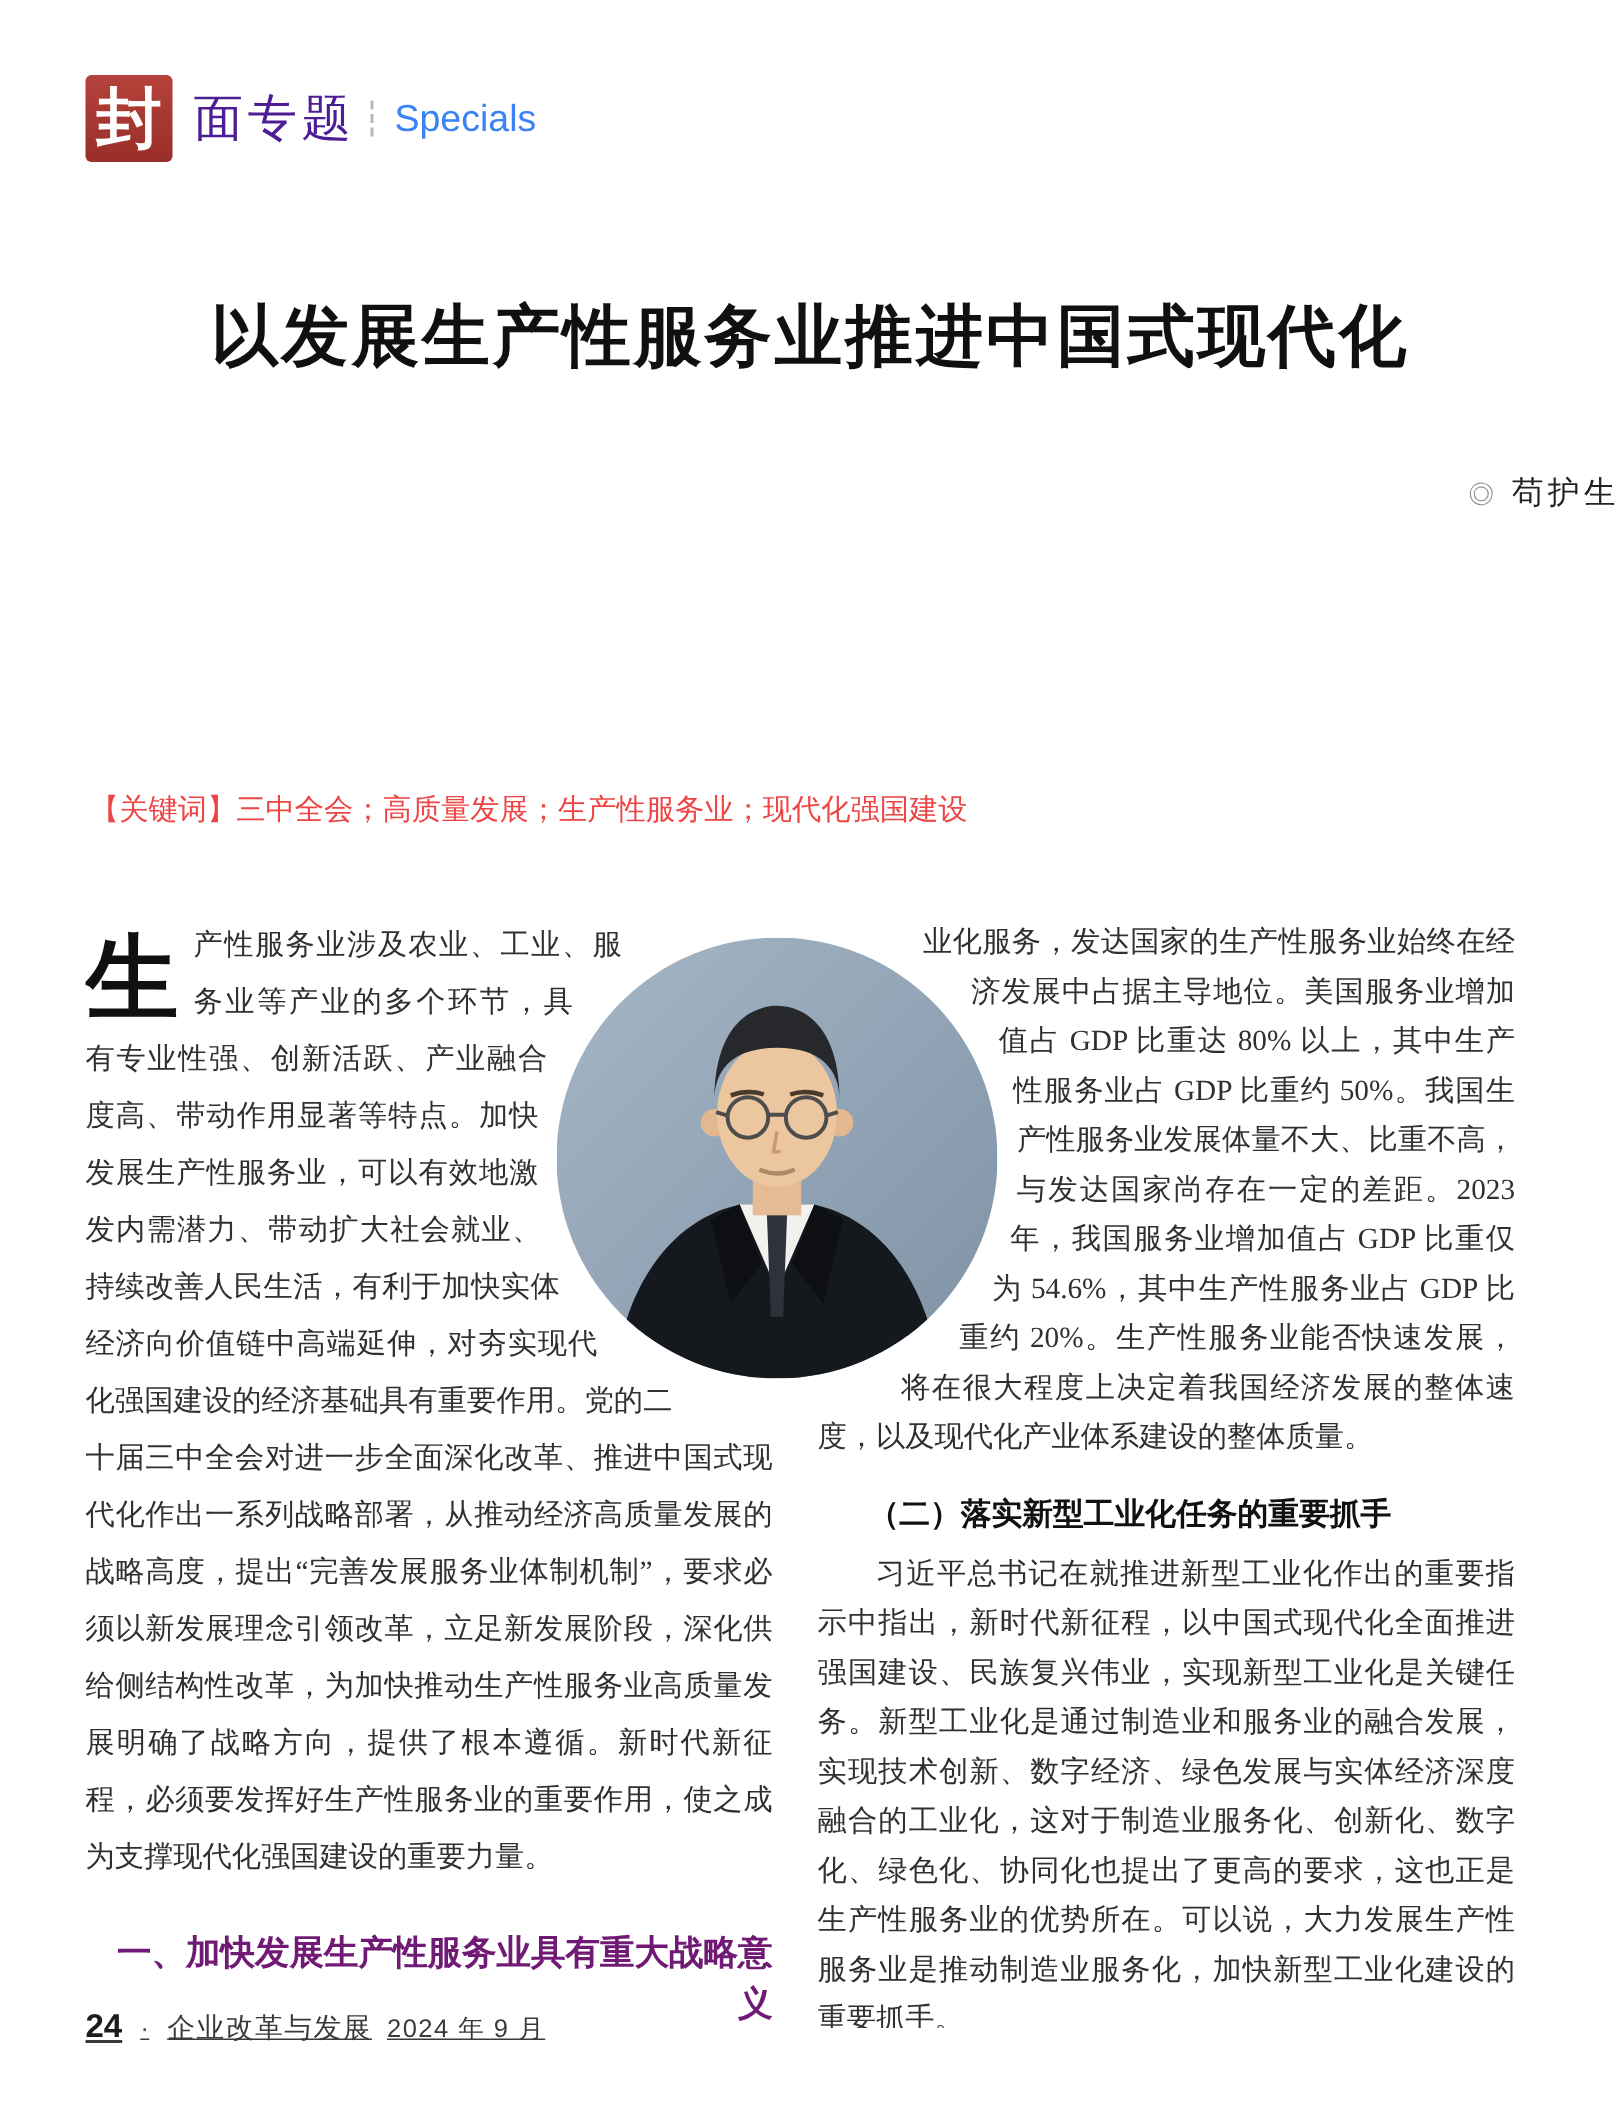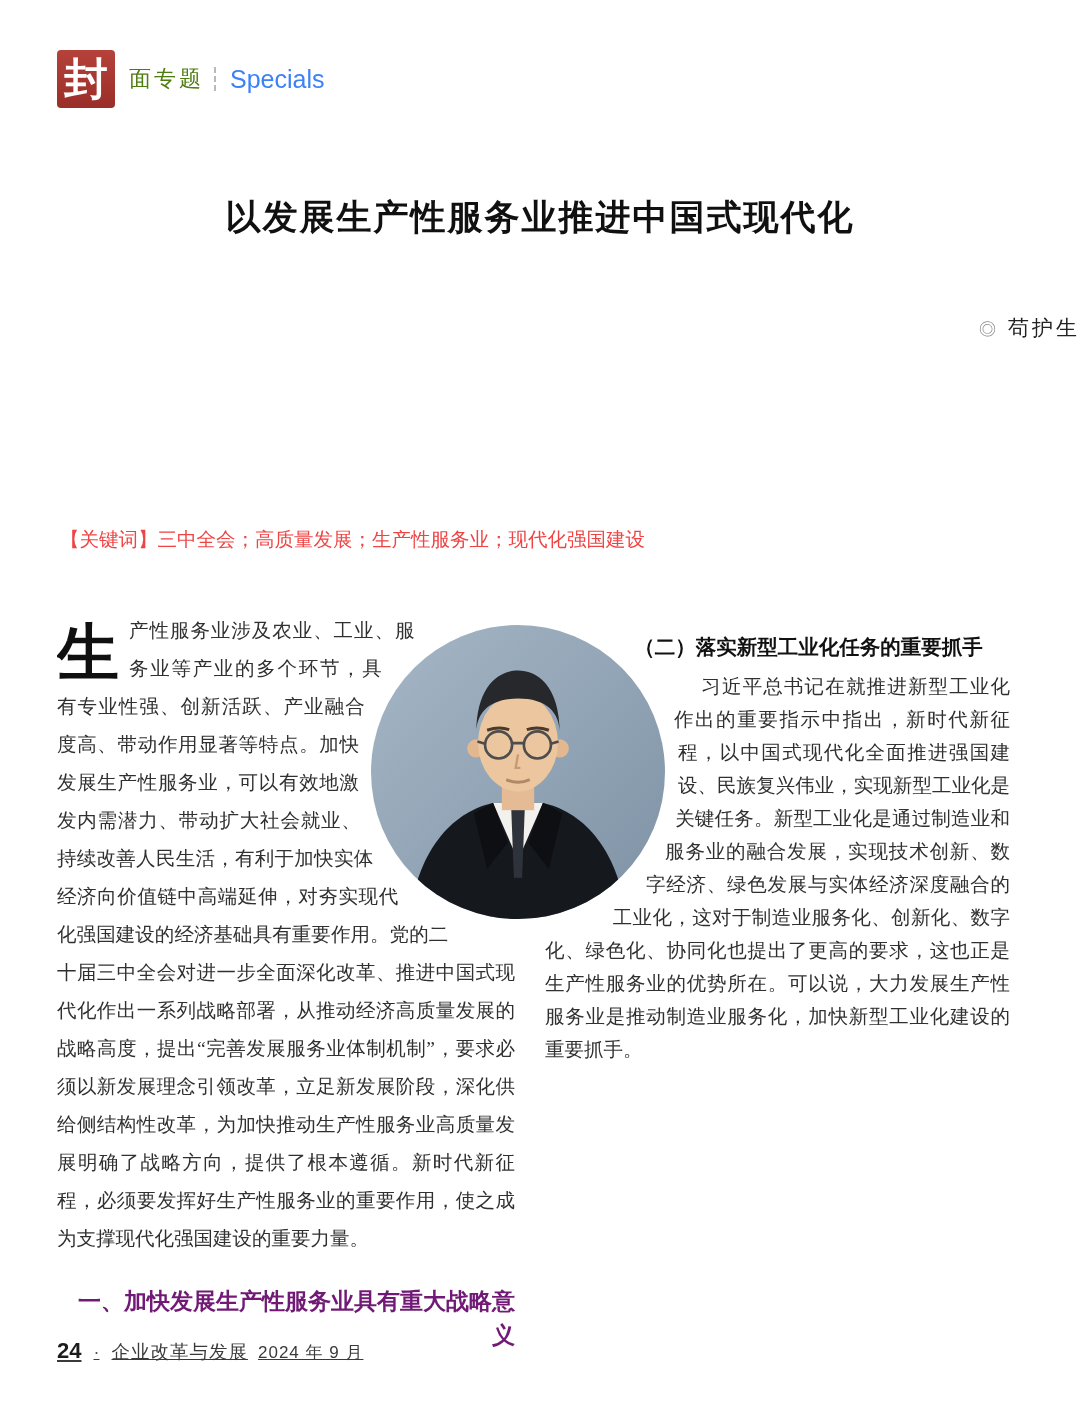--- a/index.html
+++ b/index.html
@@ -10,28 +10,28 @@
   }
 
   
   .header { position:absolute; top:50px; left:57px; display:flex; align-items:center; }
   .logo {
     width:58px; height:58px; border-radius:4px;
     background:linear-gradient(180deg,#b5423b 0%,#9a2e28 100%);
     color:#fff; display:flex; align-items:center; justify-content:center;
     font-size:44px; font-weight:700; font-family:"Liberation Serif", serif;
   }
-  .section-cn { margin-left:14px; font-family:"Liberation Sans",sans-serif; font-size:22px; color:#4d7c0f; letter-spacing:3px; }
+  .section-cn { margin-left:14px; font-family:"Liberation Sans",sans-serif; font-size:33px; color:#4c1d95; letter-spacing:3px; }
   .hdr-divider { height:24px; border-left:2px dashed #b9b9b9; margin:0 14px 0 10px; }
   .section-en { font-family:"Liberation Sans",sans-serif; font-size:25px; color:#3b82f6; }
 
   
   .title {
     position:absolute; top:194px; left:0; width:100%; text-align:center;
-    font-family:"Liberation Sans",sans-serif; font-size:35px; font-weight:700;
+    font-family:"Liberation Sans",sans-serif; font-size:45px; font-weight:700;
     color:#101010; letter-spacing:2px;
   }
   .author { position:absolute; top:314px; left:0; width:100%; text-align:right; font-size:21px; color:#222; letter-spacing:3px; }
   .author .marker { color:#8a8a8a; font-size:17px; margin-right:12px; letter-spacing:0; }
 
   
   .abstract {
     position:absolute; top:350px; left:60px; width:960px;
     font-family:"Liberation Sans",sans-serif; font-size:19.5px; line-height:38px;
     color:#3b3b3b; text-align:justify;
@@ -103,20 +103,21 @@
 
   <div class="col-left">
     <div class="wrap-right"></div>
     <p><span class="dropcap">生</span><span>产性服务业涉及农业、工业、服务业等产业的多个环节，具有专业性强、创新活跃、产业融合度高、带动作用显著等特点。加快发展生产性服务业，可以有效地激发内需潜力、带动扩大社会就业、持续改善人民生活，有利于加快实体经济向价值链中高端延伸，对夯实现代化强国建设的经济基础具有重要作用。党的二十届三中全会对进一步全面深化改革、推进中国式现代化作出一系列战略部署，从推动经济高质量发展的战略高度，提出“完善发展服务业体制机制”，要求必须以新发展理念引领改革，立足新发展阶段，深化供给侧结构性改革，为加快推动生产性服务业高质量发展明确了战略方向，提供了根本遵循。新时代新征程，必须要发挥好生产性服务业的重要作用，使之成为支撑现代化强国建设的重要力量。</span></p>
     <h3 class="h1">一、加快发展生产性服务业具有重大战略意义</h3>
 
   </div>
 
   <div class="col-right">
     <div class="wrap-left"></div>
+    <p>业化服务，发达国家的生产性服务业始终在经济发展中占据主导地位。美国服务业增加值占 GDP 比重达 80% 以上，其中生产性服务业占 GDP 比重约 50%。我国生产性服务业发展体量不大、比重不高，与发达国家尚存在一定的差距。2023 年，我国服务业增加值占 GDP 比重仅为 54.6%，其中生产性服务业占 GDP 比重约 20%。生产性服务业能否快速发展，将在很大程度上决定着我国经济发展的整体速度，以及现代化产业体系建设的整体质量。</p>
     <h4 class="h2 sub2">（二）落实新型工业化任务的重要抓手</h4>
     <p class="indent">习近平总书记在就推进新型工业化作出的重要指示中指出，新时代新征程，以中国式现代化全面推进强国建设、民族复兴伟业，实现新型工业化是关键任务。新型工业化是通过制造业和服务业的融合发展，实现技术创新、数字经济、绿色发展与实体经济深度融合的工业化，这对于制造业服务化、创新化、数字化、绿色化、协同化也提出了更高的要求，这也正是生产性服务业的优势所在。可以说，大力发展生产性服务业是推动制造业服务化，加快新型工业化建设的重要抓手。</p>
 
   </div>
 
   <div class="photo">
     <svg viewBox="0 0 100 100" aria-hidden="true">
       <defs>
         <linearGradient id="bg" x1="0" y1="0" x2="1" y2="1">
           <stop offset="0" stop-color="#a6b7c6"></stop>

